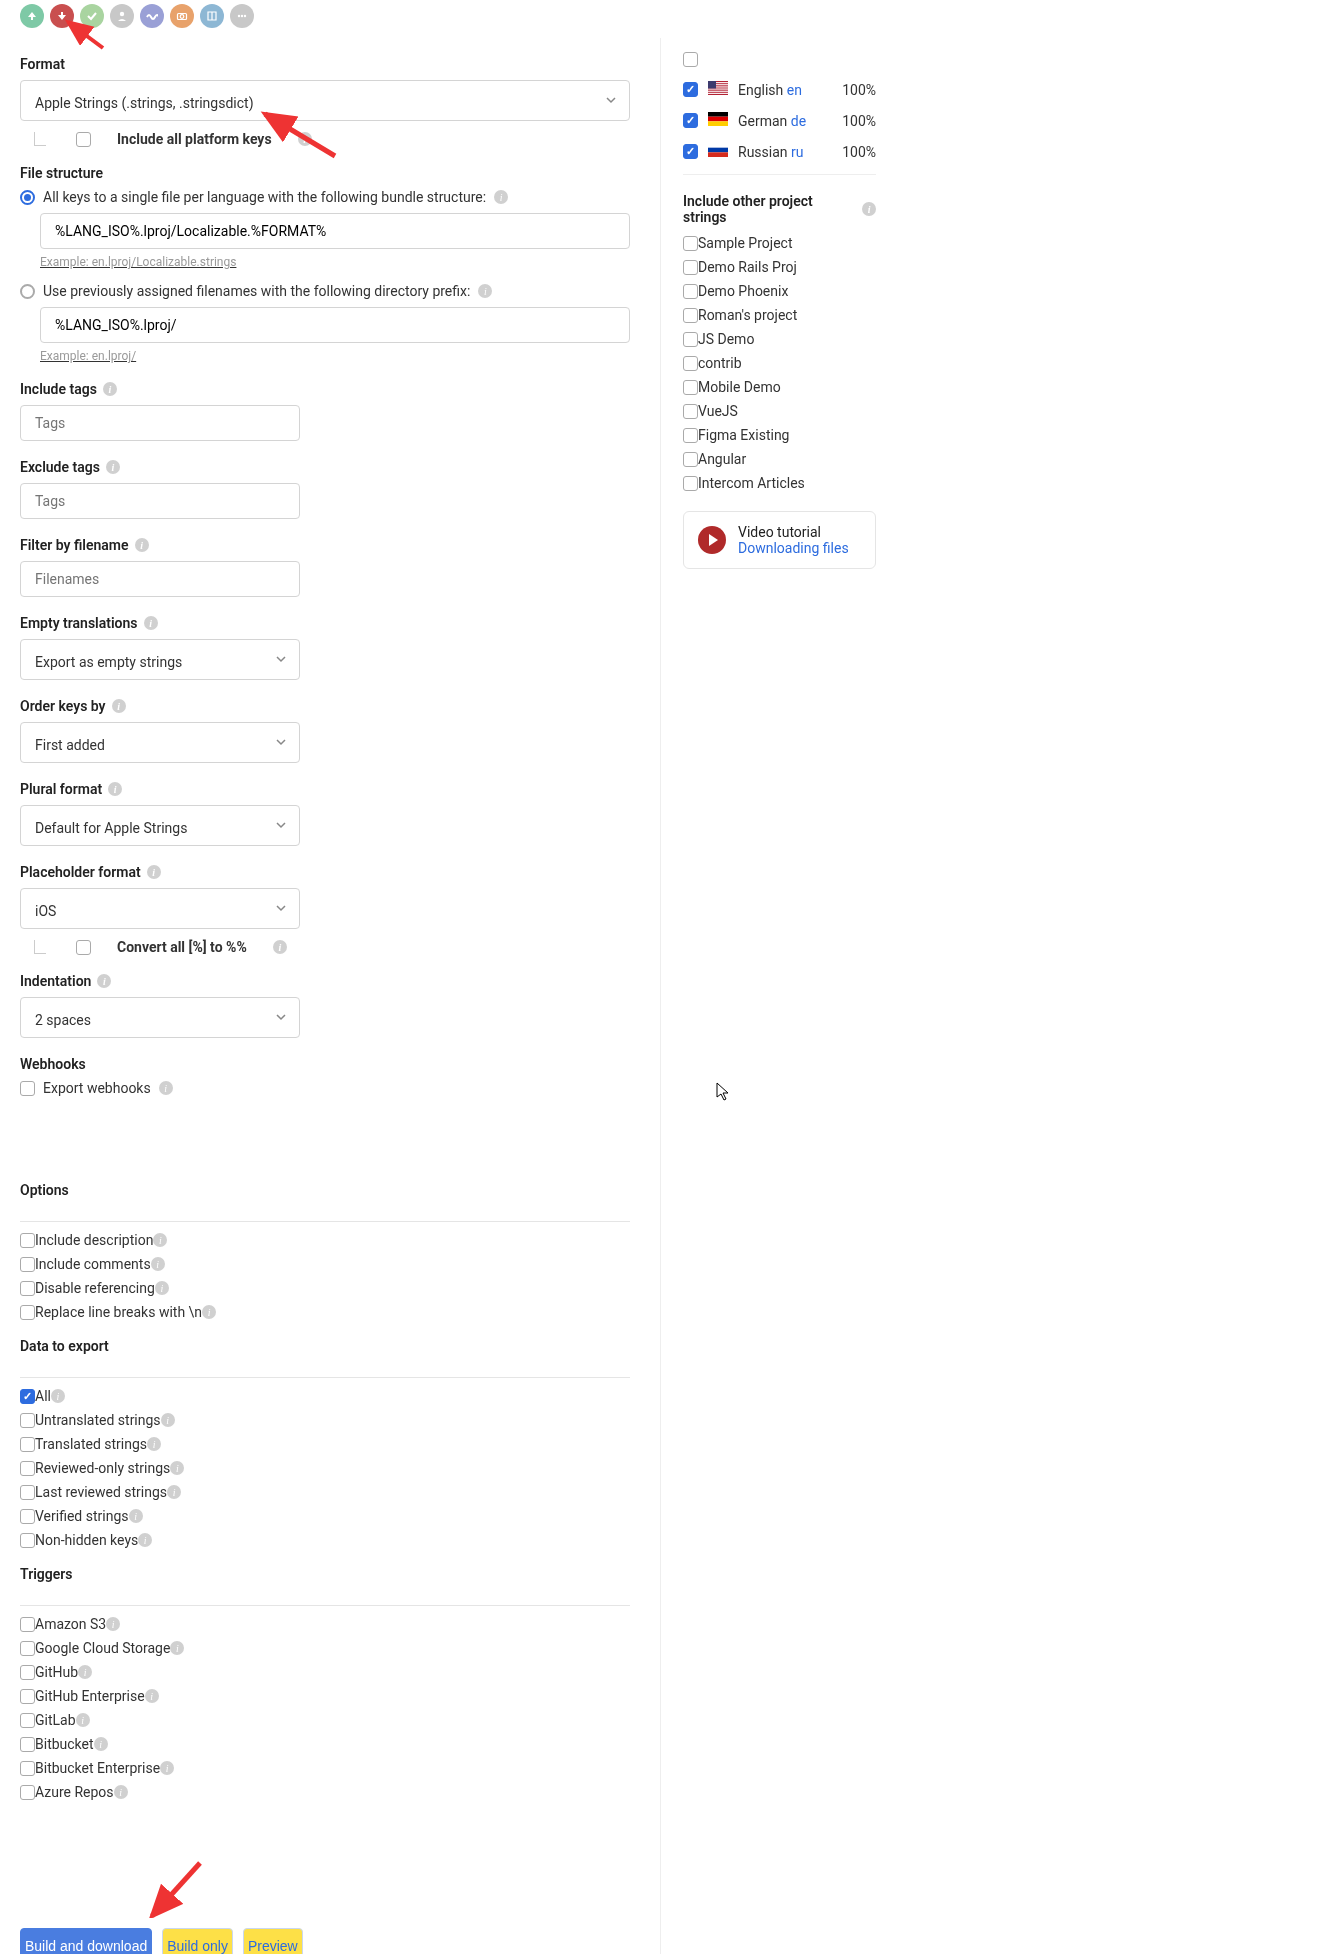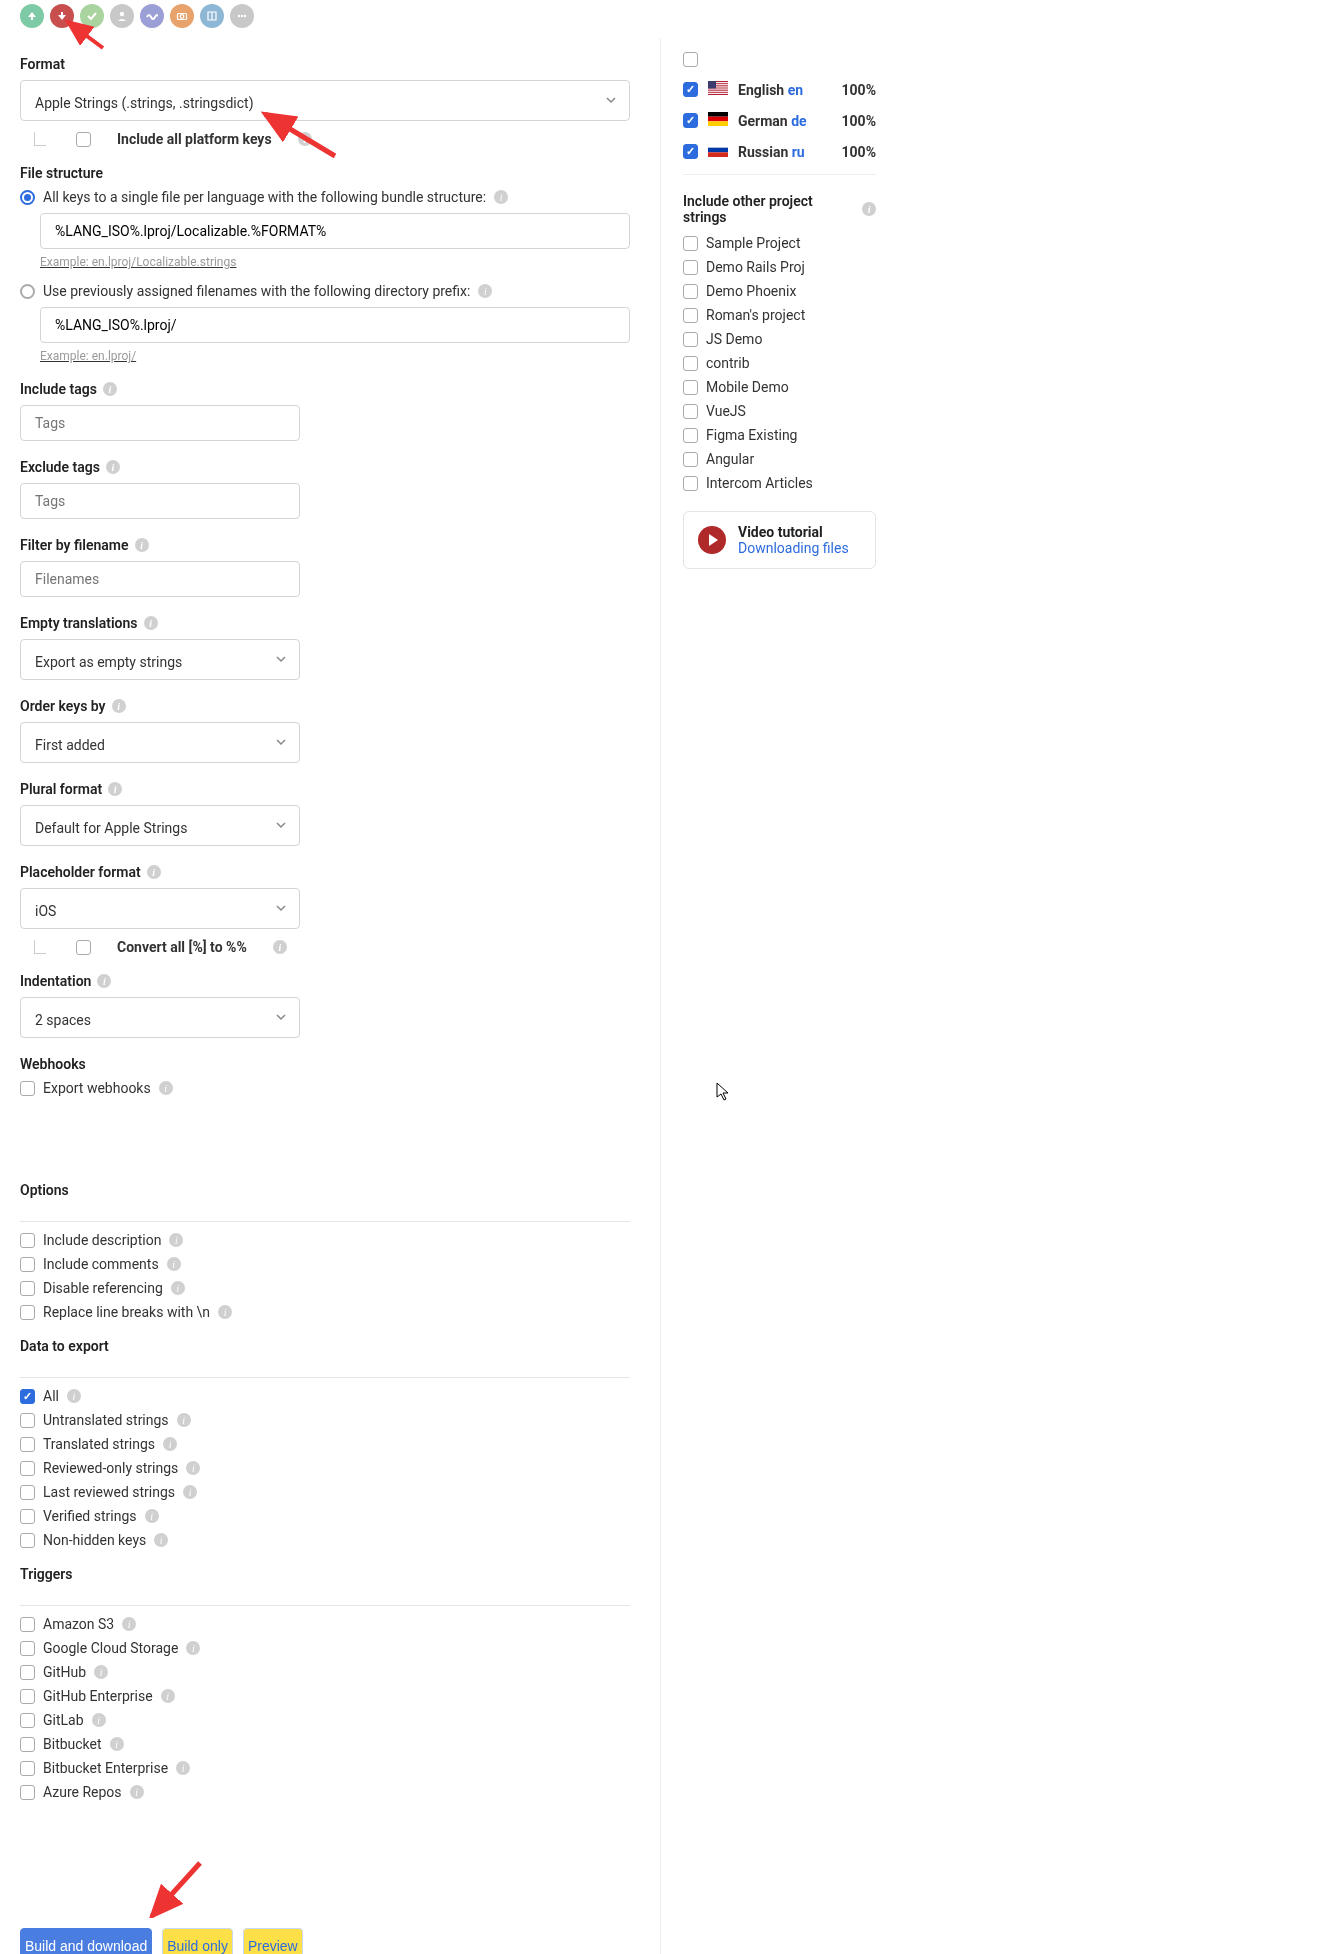--- a/index.html
+++ b/index.html
@@ -75,37 +75,37 @@
     width: 14px; height: 14px; border-radius: 50%; background: #d0d0d0;
     color: #fff; font-size: 10px; font-style: italic;
     display: inline-flex; align-items: center; justify-content: center;
     font-family: Georgia, serif;
   }
   .info-i::after { content: "i"; }
   .two-inner { display: flex; gap: 60px; flex-direction: column; }
   .inner-col { flex: 1; min-width: 0; }
   .inner-col.right { flex: 0 0 230px; }
   .opt-head { font-weight: 600; color: #222; padding-bottom: 23px; border-bottom: 1px solid #e5e5e5; margin: 18px 0 10px 0; }
-  .opt-row { display: flex; align-items: center; gap: 8px; margin: 8px 0; font-size: 14px; color: #333; }
-  .lang-row { display: flex; align-items: center; gap: 10px; margin: 14px 0; font-weight: bold; }
+  .opt-row { display: flex; align-items: center; margin: 8px 0; font-size: 14px; color: #333; }
+  .lang-row { display: flex; align-items: center; gap: 10px; margin: 14px 0; }
   .lang-pct { margin-left: auto; font-size: 14px; color: #333; }
   .lang-code { color: #2d6cdf; }
   .proj-section-label { font-weight: 600; color: #222; margin: 18px 0 10px 0; display:flex; align-items:center; gap:6px; }
   .tutorial-card {
     border: 1px solid #e5e5e5; border-radius: 6px;
     padding: 12px 14px; display: flex; gap: 12px; align-items: center;
     margin-top: 20px;
   }
   .play-btn {
     width: 28px; height: 28px; border-radius: 50%; background: #b02a2a;
     display: flex; align-items: center; justify-content: center;
   }
   .play-btn::after { content: ""; border-left: 9px solid #fff; border-top: 6px solid transparent; border-bottom: 6px solid transparent; margin-left: 2px; }
   .tut-text { display: flex; flex-direction: column; }
-  .tut-title { font-weight: 700; color: #222; }
+  .tut-title { font-weight: 400; color: #222; }
   .tut-link { color: #2d6cdf; cursor: pointer; }
   .action-bar { display: flex; gap: 10px; margin-top: 120px; }
   .btn {
     padding: 9px 4px; border-radius: 4px; font-size: 14px; cursor: pointer;
     border: 1px solid;
   }
   .btn-primary { background: #4a7de0; color: #fff; border-color: #4a7de0; }
   .btn-outline { background: #fde047; color: #2d6cdf; border-color: #c9d7f0; }
   .cursor-img { position: absolute; pointer-events: none; }
   hr.sep { border: none; border-top: 1px solid #eee; margin: 14px 0; }

